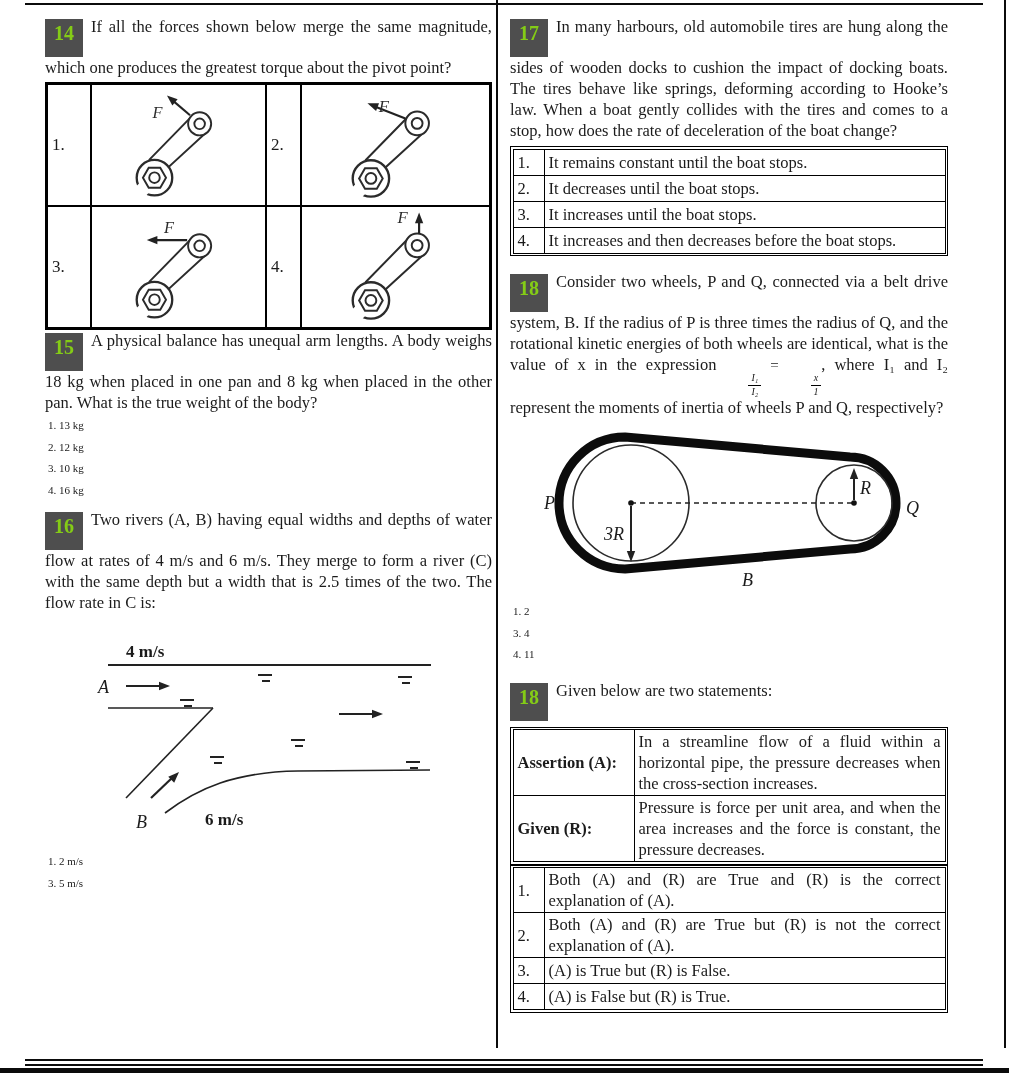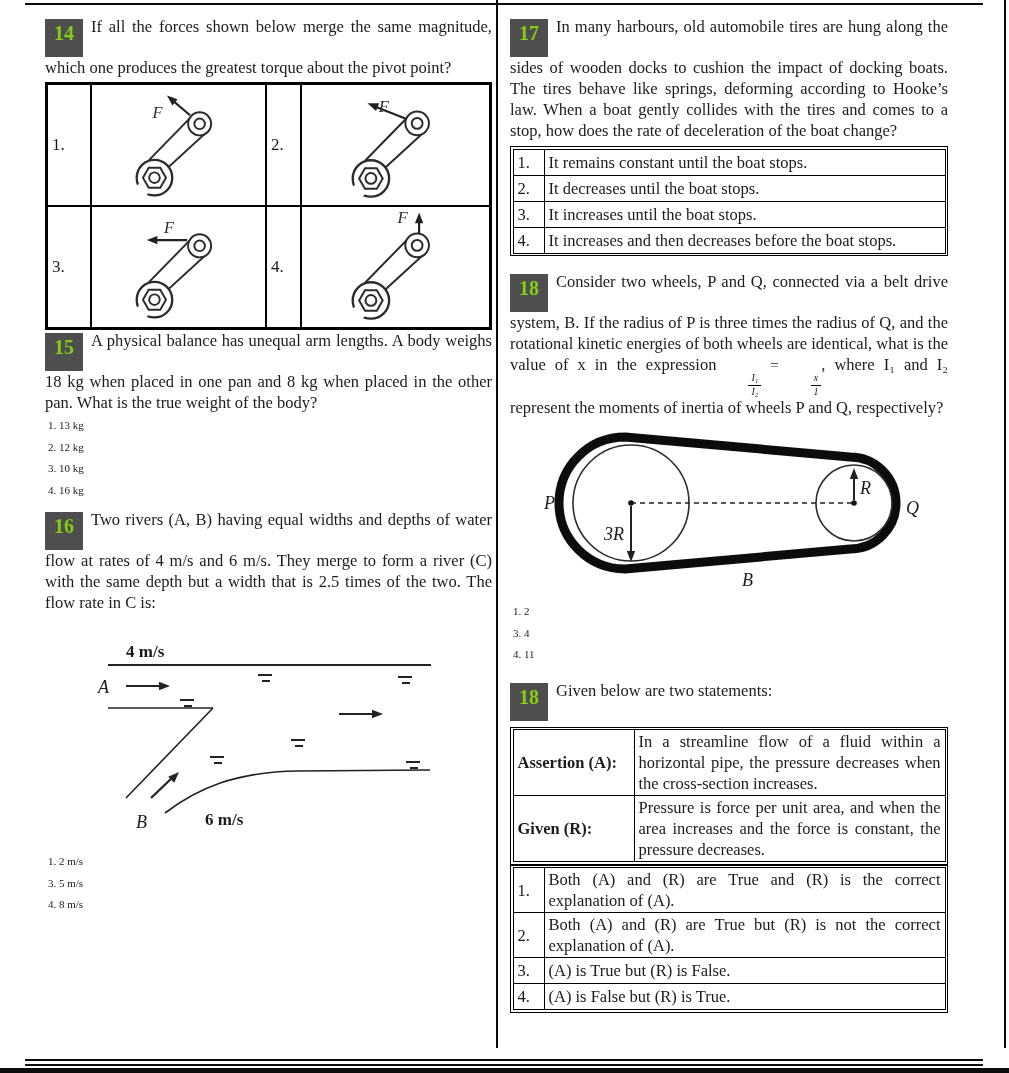--- a/index.html
+++ b/index.html
@@ -187,21 +187,20 @@
           </g>
       </g>
       <text class="svg-it" x="43" y="193">B</text>
       <text class="svg-bold" x="112" y="190">6 m/s</text>
       <path class="stroke-line" stroke-width="2" d="M165 40h14 M169 46h8 M305 42h14 M309 48h8 M87 65h14 M91 71h8 M198 105h14 M202 111h8 M117 122h14 M121 128h8 M313 127h14 M317 133h8"></path>
     </svg>
 
     <div class="opts mt6">
       <div class="opt-line">1. 2 m/s</div>
       <div class="opt-line">3. 5 m/s</div>
-      <div class="opt-line">4. 8 m/s</div>
     </div>
   </section>
 </div>
 
 <div class="col" id="col-right">
 
   <section>
     <p class="qpara"><span class="qbadge">17</span><span>In many harbours, old automobile tires are hung along the sides of wooden docks to cushion the impact of docking boats. The tires behave like springs, deforming according to Hooke’s law. When a boat gently collides with the tires and comes to a stop, how does the rate of deceleration of the boat change?</span></p>
 
     <div class="boxed mt5">

